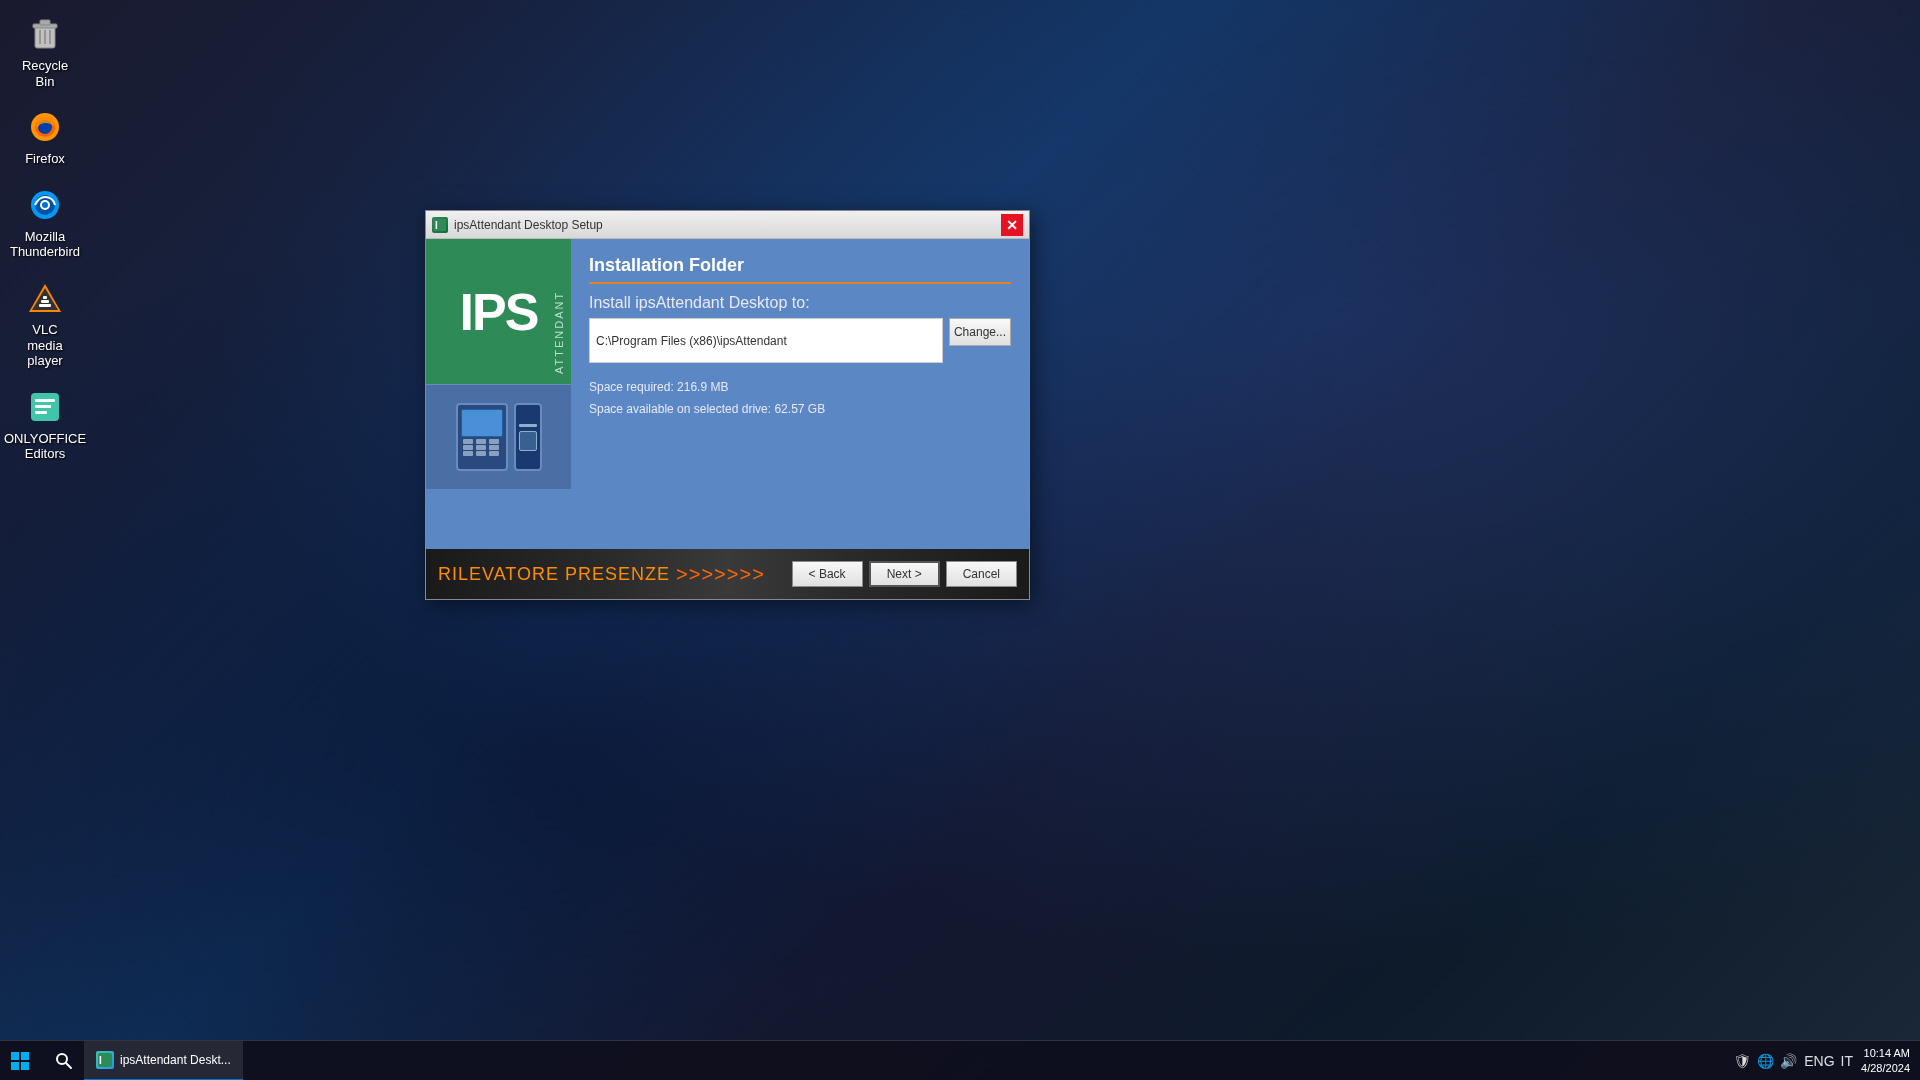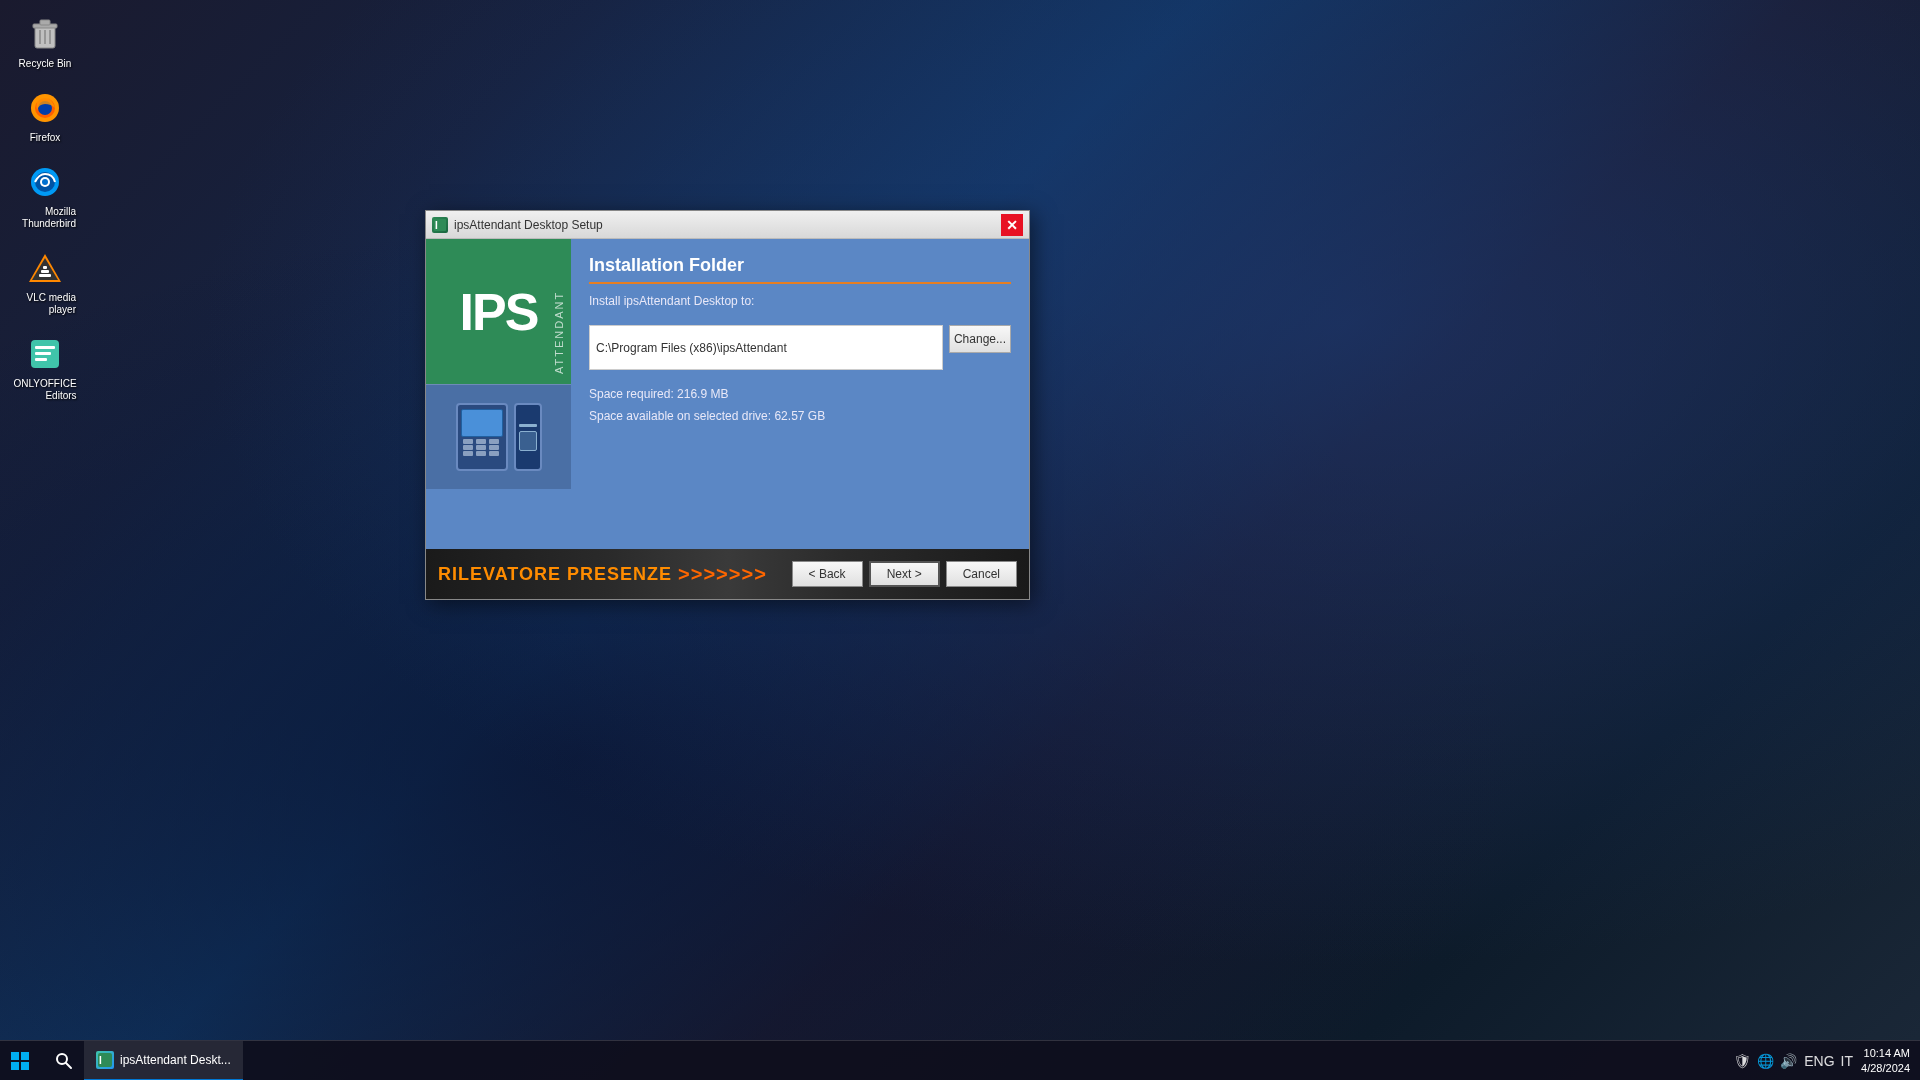--- a/index.html
+++ b/index.html
@@ -53,22 +53,22 @@
       width: 40px;
       height: 40px;
       margin-bottom: 4px;
       display: flex;
       align-items: center;
       justify-content: center;
     }
 
     .icon-label {
       color: white;
-      font-size: 10px;
-      text-align: right;
+      font-size: 13px;
+      text-align: center;
       text-shadow: 1px 1px 2px black;
       line-height: 1.2;
     }
 
     
     .recycle-bin-svg {
       width: 36px;
       height: 36px;
     }
 
@@ -365,23 +365,23 @@
     }
 
     .section-description {
       font-size: 12px;
       color: #e8e8f8;
       line-height: 1.5;
       margin-bottom: 16px;
     }
 
     .install-label {
-      font-size: 12px;
+      font-size: 16px;
       color: #e8e8f8;
-      margin-bottom: 17px;
+      margin-bottom: 6px;
     }
 
     .install-path-row {
       display: flex;
       gap: 6px;
       margin-bottom: 14px;
     }
 
     .install-path-input {
       flex: 1;
@@ -420,21 +420,21 @@
       gap: 8px;
     }
 
     .footer-brand {
       flex: 1;
     }
 
     .footer-brand-text {
       color: #ff8c00;
       font-size: 18px;
-      font-weight: bold;
+      font-weight: normal;
       letter-spacing: 1px;
       text-transform: uppercase;
       display: flex;
       align-items: center;
       gap: 6px;
     }
 
     .chevrons {
       color: #ff6600;
       font-size: 20px;

